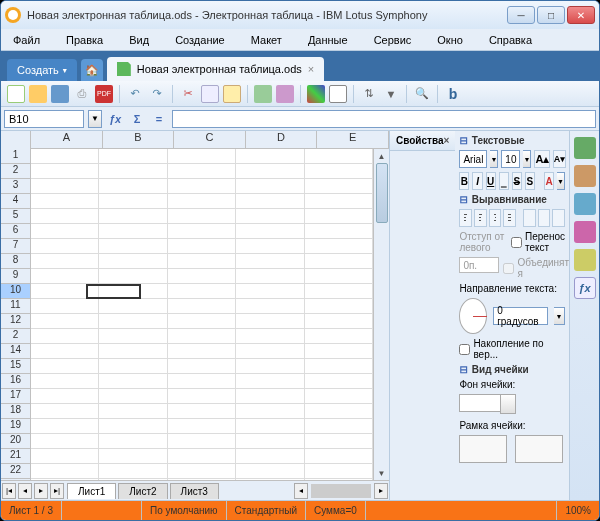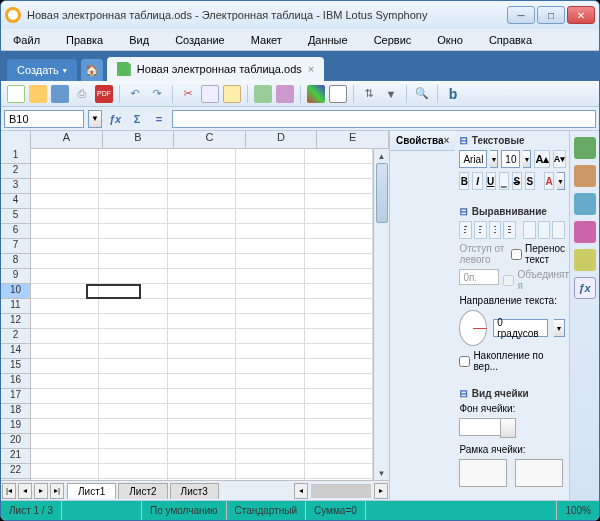--- a/index.html
+++ b/index.html
@@ -57,21 +57,21 @@
 .sheet-tabs { height:20px; display:flex; background:#e6eef8; border-top:1px solid #c0c0c0; align-items:center; }
 .navbtn { width:14px; height:16px; border:1px solid #aaa; background:#f0f0f0; font-size:8px; display:flex;align-items:center;justify-content:center; cursor:pointer; margin:0 1px; }
 .sheettab { padding:2px 10px; background:#fff; border:1px solid #aaa; border-bottom:none; cursor:pointer; font-size:10px; margin-left:2px; }
 .sheettab.inactive { background:#e0e0e0; }
 .navbtn.ar { margin-left:auto; }
 
 .sidepanel { width:180px; background:#e6eef8; border-left:1px solid #b8cce0; display:flex; flex-direction:row; overflow:hidden; font-size:10px; }
 .sp-title { height:20px; background:linear-gradient(#f0f5fb,#dce8f5); display:flex; align-items:center; padding:0 6px; font-weight:bold; border-bottom:1px solid #b8cce0; }
 .sp-title .x { margin-left:auto; cursor:pointer; color:#555; }
 .sp-body { flex:1; overflow:auto; padding:4px; }
-.sp-section { margin-bottom:16px; }
+.sp-section { margin-bottom:4px; }
 .sp-sechead { display:flex; align-items:center; gap:4px; font-weight:bold; margin-bottom:4px; color:#333; }
 .sp-sechead:before { content:'⊟'; color:#4169b5; }
 .font-row { display:flex; gap:3px; align-items:center; }
 .combo { height:18px; background:#fff; border:1px solid #7a9ec9; padding:0 3px; font-size:10px; display:flex;align-items:center; }
 .combo.font { width:70px; }
 .combo.size { width:30px; }
 .ddarr { width:14px; height:18px; border:1px solid #7a9ec9; border-left:none; background:linear-gradient(#fff,#e0e0e0);display:flex;align-items:center;justify-content:center;font-size:7px; cursor:pointer; }
 .sqbtn { width:18px; height:18px; border:1px solid #b8cce0; background:#f0f5fb; display:flex;align-items:center;justify-content:center; cursor:pointer; font-weight:bold; }
 .align-row { display:flex; gap:2px; }
 .abtn { width:20px; height:18px; border:1px solid #b8cce0; background:#f0f5fb; cursor:pointer; position:relative; }
@@ -87,21 +87,21 @@
 .dial { width:36px; height:36px; border:1px solid #aaa; border-radius:50%; background:#fff; position:relative; }
 .dial:after { content:''; position:absolute; top:50%; left:50%; width:14px; height:1px; background:#c44; transform-origin:left; }
 .bg-swatch { width:44px; height:18px; background:#fff; border:1px solid #aaa; position:relative; }
 .bg-swatch:after { content:''; position:absolute; right:-14px; top:-1px; width:14px; height:18px; border:1px solid #aaa; background:linear-gradient(#fff,#e0e0e0); }
 .frame-row { display:flex; gap:8px; margin-top:4px; }
 .frame-box { width:48px; height:28px; border:1px solid #aaa; background:#f8f8f8; position:relative; }
 
 .righticons { width:30px; background:linear-gradient(#e6eef8,#d4e3f4); border-left:1px solid #b8cce0; display:flex; flex-direction:column; align-items:center; padding-top:6px; gap:6px; }
 .ricon { width:22px; height:22px; border-radius:3px; cursor:pointer; }
 
-.statusbar { height:20px; background:#14b8a6; border-top:1px solid #b8cce0; display:flex; align-items:center; font-size:10px; color:#333; }
+.statusbar { height:20px; background:#f97316; border-top:1px solid #b8cce0; display:flex; align-items:center; font-size:10px; color:#333; }
 .statusbar .seg { padding:0 8px; border-right:1px solid #c0c0c0; height:100%; display:flex;align-items:center; }
 .statusbar .seg.zoom { margin-left:auto; border-right:none; border-left:1px solid #c0c0c0; }
 </style>
 </head>
 <body>
 
 <div class="window">
   <div class="titlebar">
     <div class="app-icon"></div>
     <div class="title">Новая электронная таблица.ods - Электронная таблица - IBM Lotus Symphony</div>

